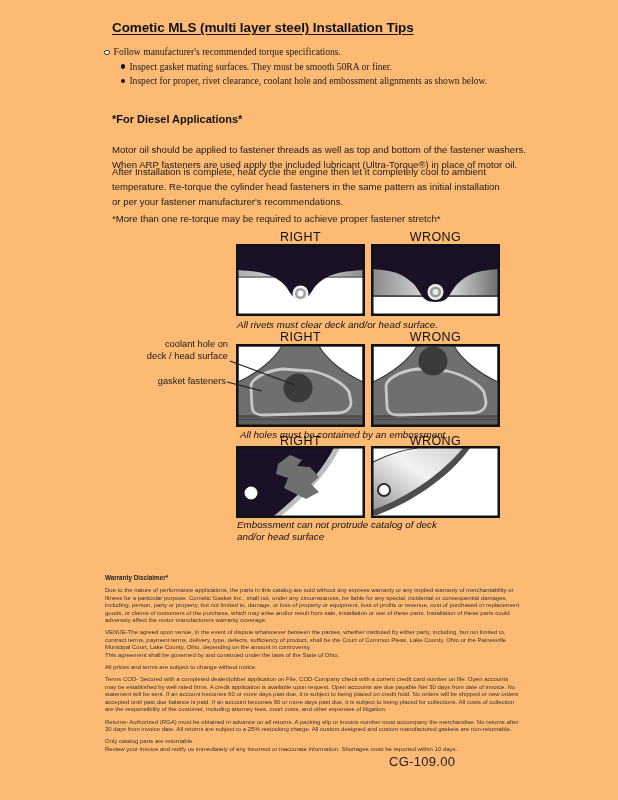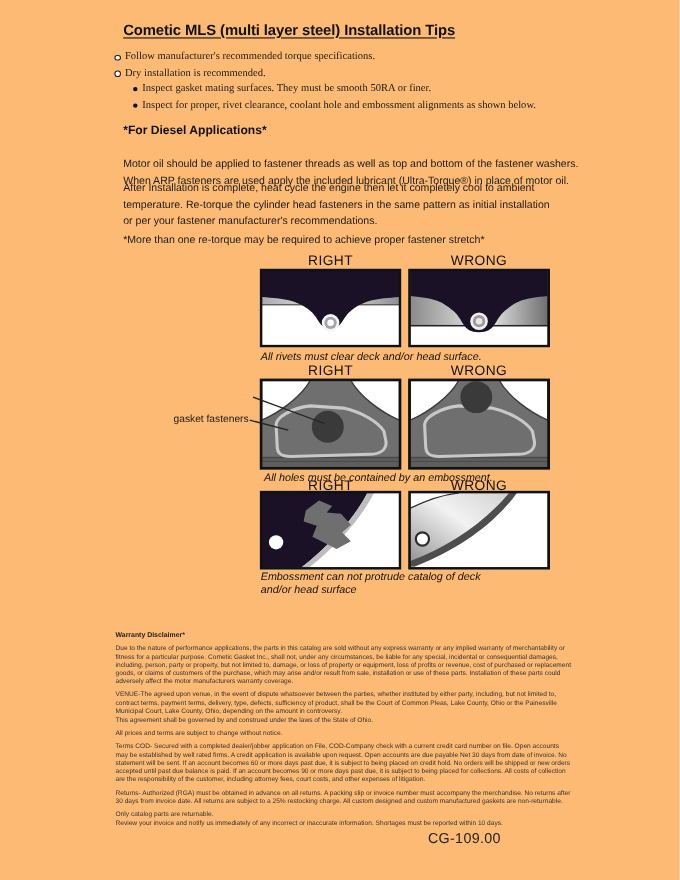--- a/index.html
+++ b/index.html
@@ -31,24 +31,20 @@
 <body>
 
 <div id="page">
 
   <div class="abs title">Cometic MLS (multi layer steel) Installation Tips</div>
 
   <div class="abs tips">
     <div class="tip-row">
       <span class="circ"></span>
       <span>Follow manufacturer's recommended torque specifications.</span>
-    </div>
-    <div class="tip-row">
-      <span class="circ"></span>
-      <span>Dry installation is recommended.</span>
     </div>
     <div class="tip-row">
       <span class="dot"></span>
       <span>Inspect gasket mating surfaces.  They must be smooth 50RA or finer.</span>
     </div>
     <div class="tip-row">
       <span class="dot"></span>
       <span>Inspect for proper, rivet clearance, coolant hole and embossment alignments as shown below.</span>
     </div>
   </div>
@@ -98,20 +94,22 @@
     <circle cx="64.5" cy="48" r="5.6" fill="#9b9b9b"></circle>
     <circle cx="64.5" cy="48" r="3" fill="#e8e8e8"></circle>
     <rect x="1.25" y="1.25" width="126.5" height="69.5" fill="none" stroke="#111111" stroke-width="2.5"></rect>
   </svg>
 
   <div class="abs caption" style="left:237px;top:319px;">All rivets must clear deck and/or head surface.</div>
 
   <div class="abs diag-label" style="left:236px;top:330px;">RIGHT</div>
   <div class="abs diag-label" style="left:371px;top:330px;">WRONG</div>
 
+  <div class="abs ann pre" style="left:38px;top:339px;width:190px;">coolant hole on
+deck / head surface</div>
   <div class="abs ann" style="left:38px;top:376px;width:188px;">gasket fasteners</div>
 
   <svg class="abs panel" style="left:236px;top:344px;" width="129" height="83" viewBox="0 0 129 83">
     <rect x="0" y="0" width="129" height="83" fill="#6f6f6f"></rect>
     <rect x="2" y="71" width="125" height="10" fill="#5e5e5e"></rect>
     <rect x="2" y="71.6" width="125" height="1" fill="#454545"></rect>
     <rect x="2" y="75" width="125" height="0.9" fill="#494949"></rect>
     <path d="M2,2 H46 C38,16 20,30 2,38 Z" fill="#ffffff" stroke="#3c3c3c" stroke-width="1.2"></path>
     <path d="M127,2 H83 C91,16 109,30 127,38 Z" fill="#ffffff" stroke="#3c3c3c" stroke-width="1.2"></path>
     <path d="M16,62 L15,42 C15,36 28,27 46,25 L76,27 C94,31 108,40 113,48 L115,58 C115,66 108,69 100,69 L28,71 C19,71 16,68 16,62 Z" fill="none" stroke="#c8c8c8" stroke-width="2.8"></path>

